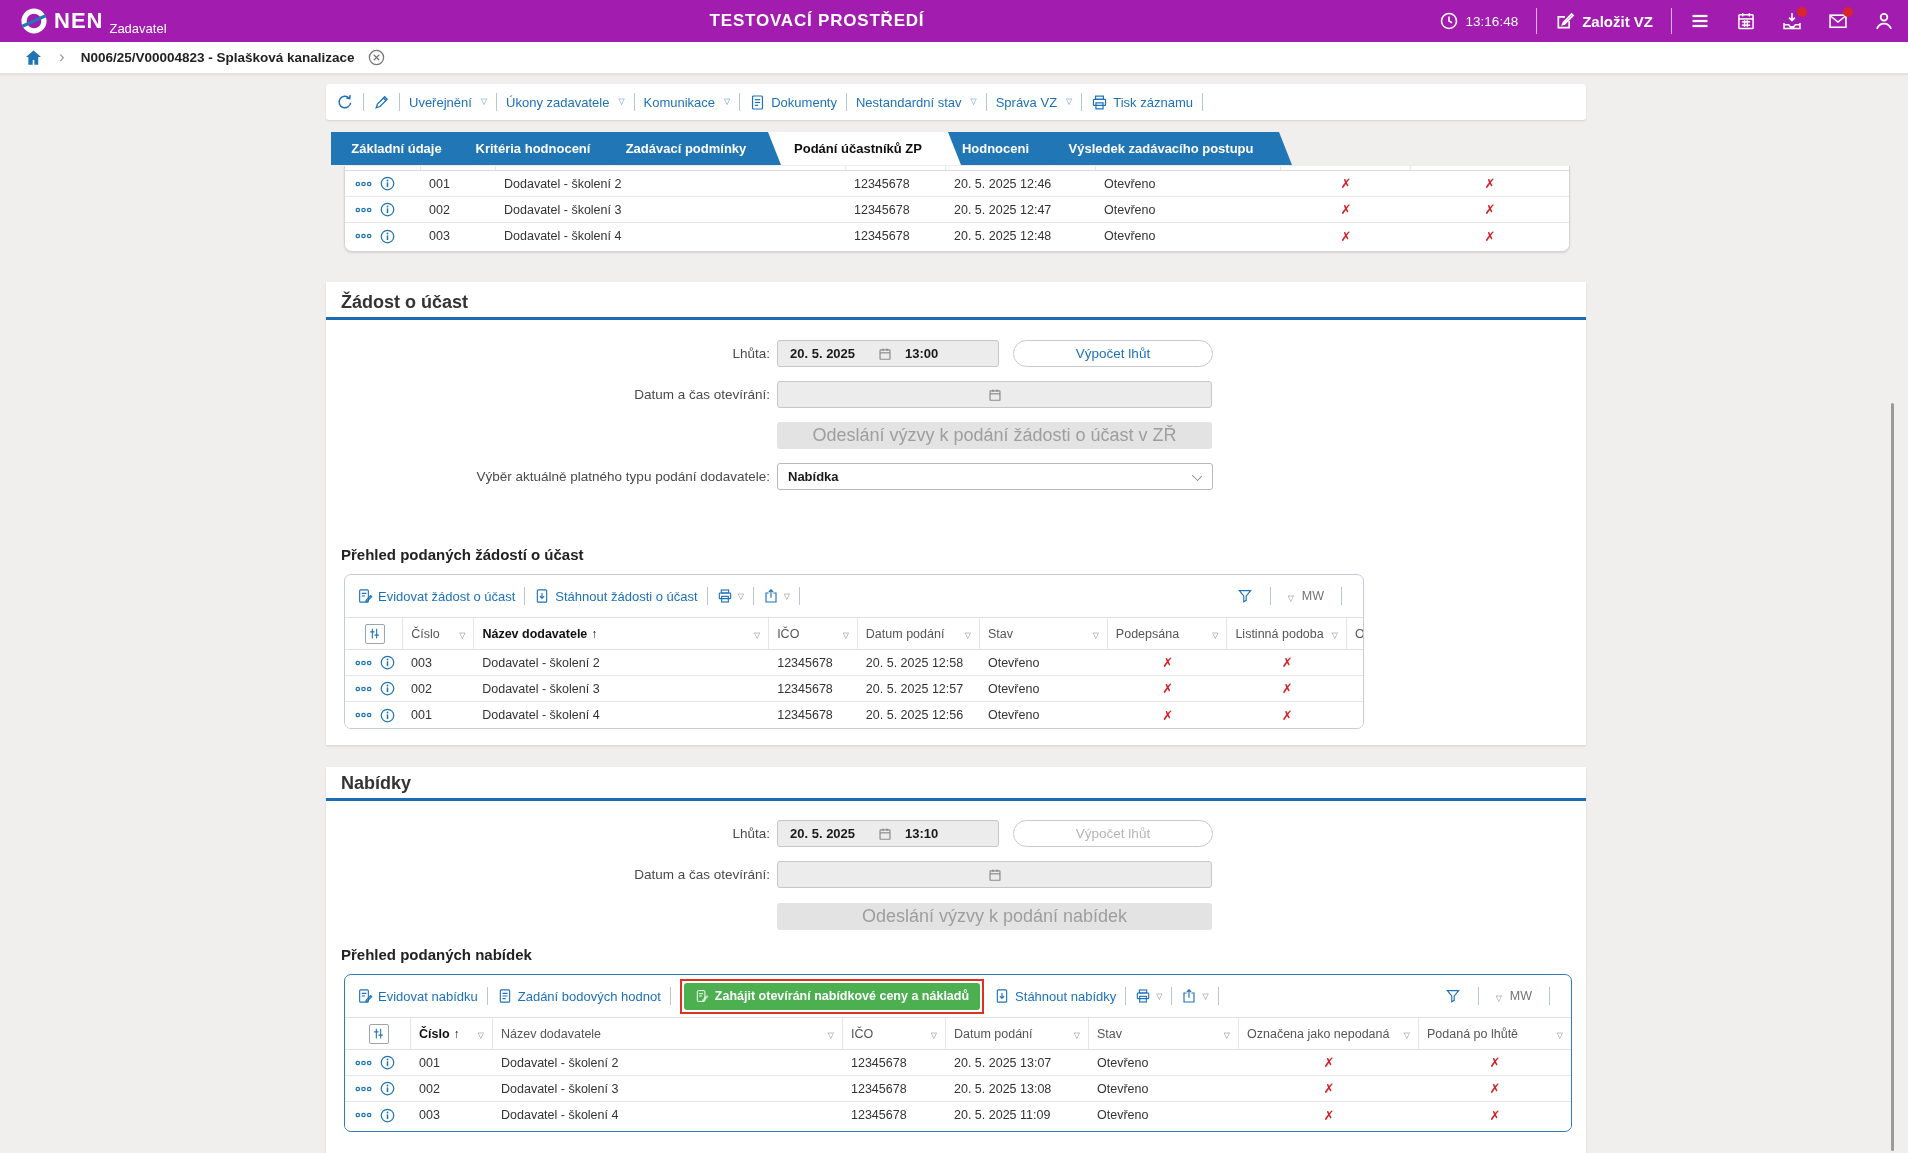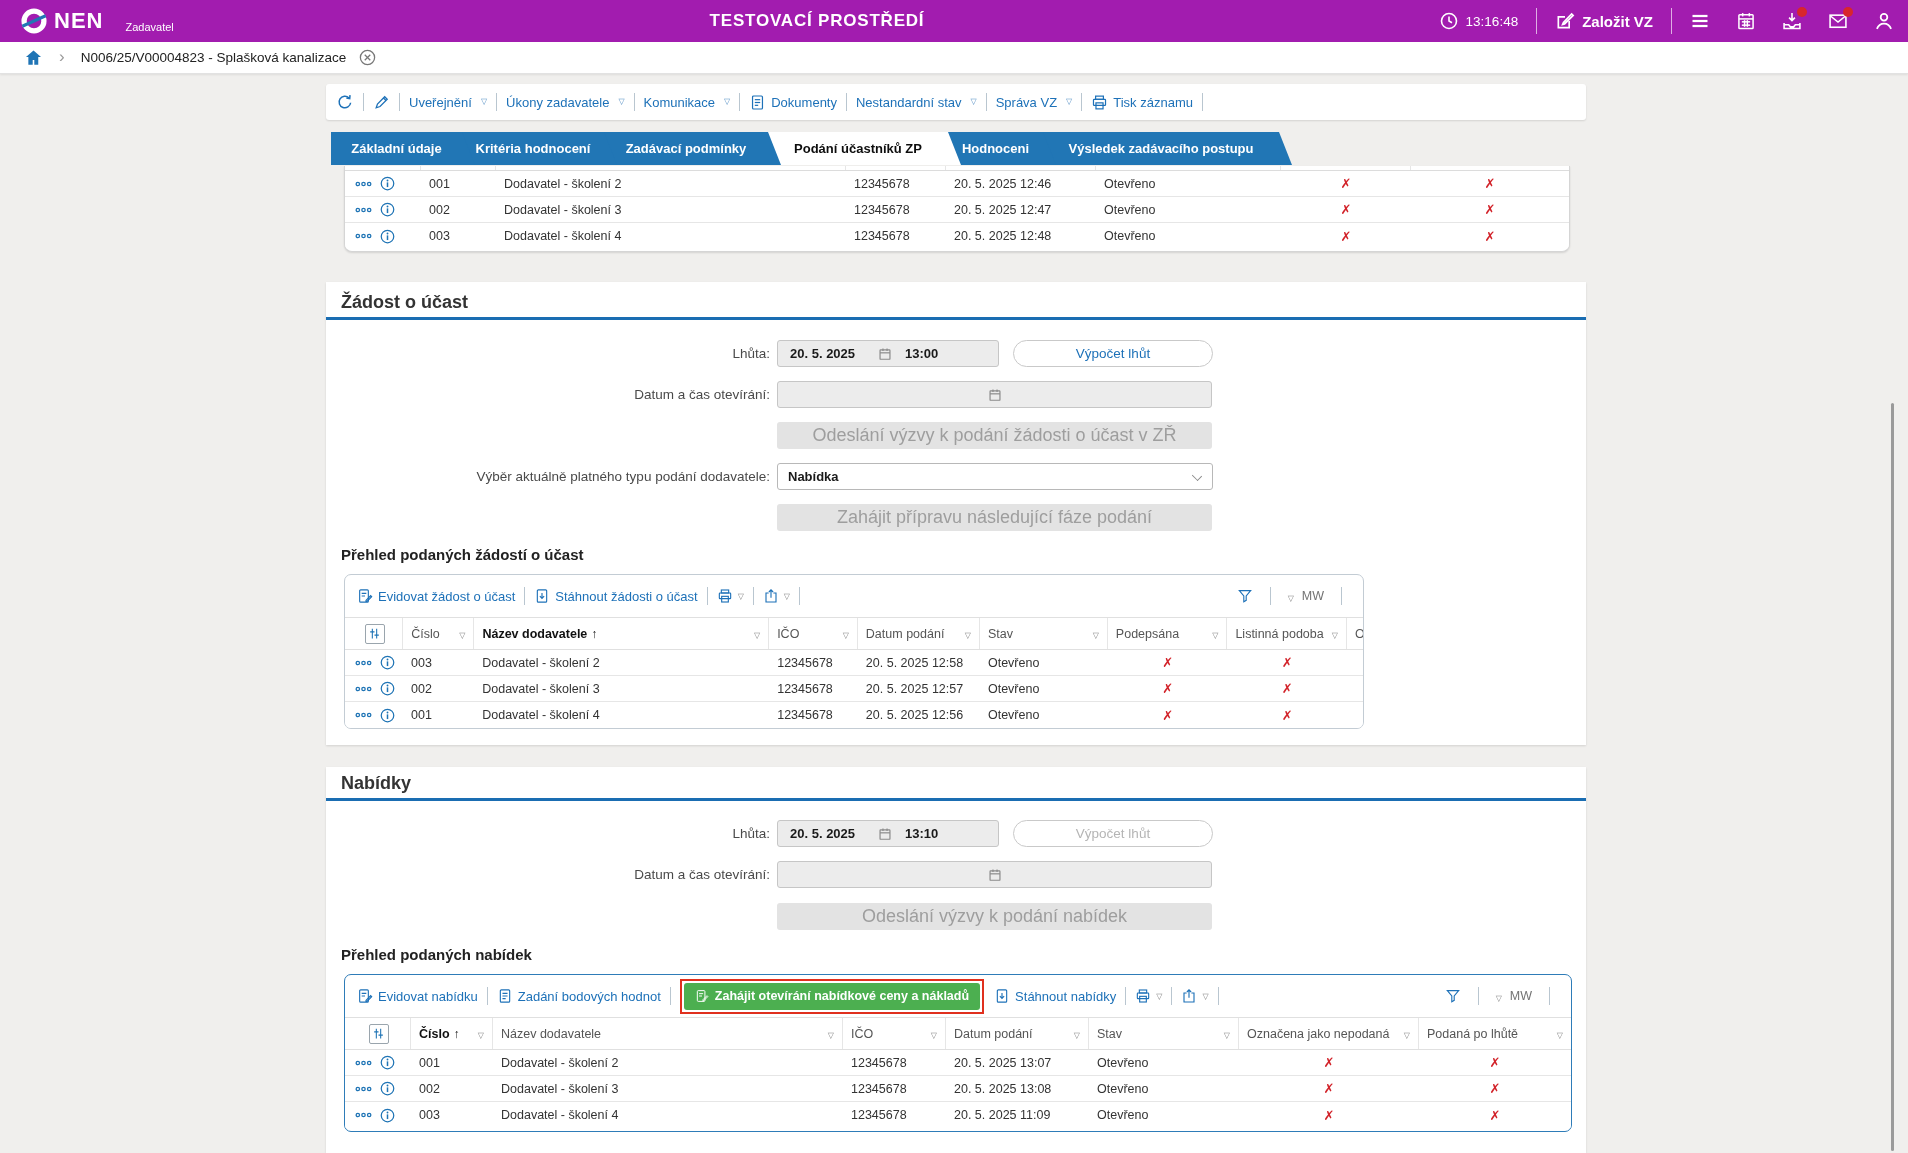--- a/index.html
+++ b/index.html
@@ -4,36 +4,36 @@
 <style>
   * { margin:0; padding:0; box-sizing:border-box; }
   html,body { width:1908px; height:1153px; }
   body { font-family:"Liberation Sans", sans-serif; background:#f0efed; position:relative; overflow:hidden; color:#333; }
 
   
   .topbar { position:absolute; left:0; top:0; width:1908px; height:42px; background:#a21caf; color:#fff; display:flex; align-items:center; z-index:50; }
   .brand { display:flex; align-items:flex-start; margin-left:20px; gap:6px; }
   .brand svg { width:28px; height:28px; }
   .brand-name { font-size:22px; font-weight:bold; letter-spacing:1px; line-height:28px; }
-  .brand-sub { font-size:11px; margin-top:14px; margin-left:16px; }
+  .brand-sub { font-size:13px; margin-top:14px; margin-left:0; }
   .env-title { position:absolute; left:0; top:0; width:1634px; height:42px; line-height:42px; text-align:center; font-size:17px; font-weight:bold; letter-spacing:.8px; }
   .tb-right { position:absolute; right:14px; top:0; height:42px; display:flex; align-items:center; gap:18px; }
   .tb-group { display:flex; align-items:center; gap:7px; }
   .tb-right svg { width:20px; height:20px; color:#fff; }
   .vsep { width:1px; height:26px; background:rgba(255,255,255,.65); }
   .clock-txt { font-size:13.5px; }
   .zalozit { font-size:15px; font-weight:bold; }
   .badge-wrap { position:relative; display:inline-flex; }
   .badge { position:absolute; top:-4px; right:-5px; width:10px; height:10px; border-radius:50%; background:#d8262c; }
 
   
   .crumbbar { position:absolute; left:0; top:42px; width:1908px; height:32px; background:#fff; border-bottom:1px solid #e2e2e2; display:flex; align-items:center; box-shadow:0 1px 2px rgba(0,0,0,.08); z-index:40; }
   .crumbbar svg.home { width:19px; height:19px; color:#1f74b5; margin-left:24px; }
   .crumb-chev { color:#9a9a9a; font-size:17px; margin:0 16px 2px 16px; }
-  .crumb-txt { font-size:13.5px; font-weight:normal; color:#222; }
+  .crumb-txt { font-size:13.5px; font-weight:bold; color:#222; }
   .crumbbar svg.close { width:19px; height:19px; color:#777; margin-left:12px; }
 
   
   .panel { position:absolute; background:#fff; box-shadow:0 1px 2px rgba(0,0,0,.12); }
   .rec-toolbar { left:326px; top:84px; width:1260px; height:36px; border-radius:3px; display:flex; align-items:center; padding:0 10px; }
   .rec-toolbar .tlink { display:flex; align-items:center; gap:5px; color:#1d71b8; font-size:13px; cursor:pointer; white-space:nowrap; }
   .rec-toolbar svg { width:17px; height:17px; color:#1d71b8; }
   .sep { width:1px; height:18px; background:#b9c6d0; margin:0 9px; flex:none; }
   .dn::after { content:"▽"; font-size:8px; color:#5f96c8; margin-left:4px; position:relative; top:-1px; }
 
@@ -486,23 +486,20 @@
   </div>
 
   <div class="frow" style="top:181px">
     <label class="flabel">Výběr aktuálně platného typu podání dodavatele:</label>
     <div class="selectbox">
       <span class="sval">Nabídka</span>
       <span class="chev"></span>
     </div>
   </div>
 
-  <div class="frow" style="top:222px">
-    <button class="btn-gray">Zahájit přípravu následující fáze podání</button>
-  </div>
 
   <h3 class="sub-h3" style="top:264px">Přehled podaných žádostí o účast</h3>
 
   <div class="tblpanel t2" style="left:18px;top:292px;width:1020px;height:155px">
     <div class="ttoolbar" style="height:42px">
       <span class="tlink">
           <svg>
             <use href="#i-doc-edit"></use>
           </svg>
           <span>Evidovat žádost o účast</span>

